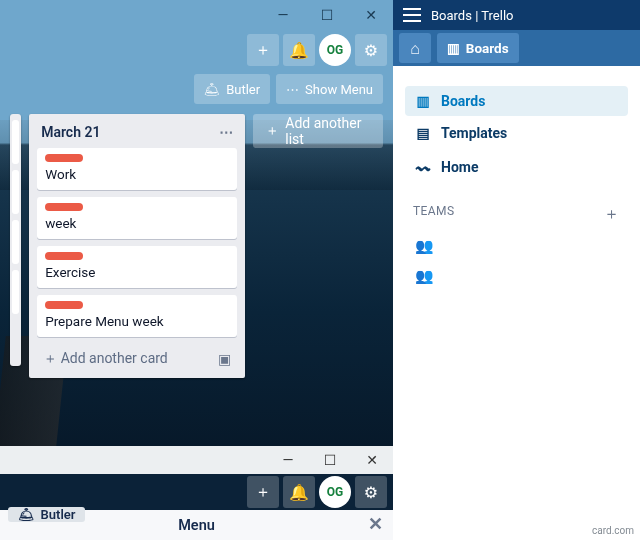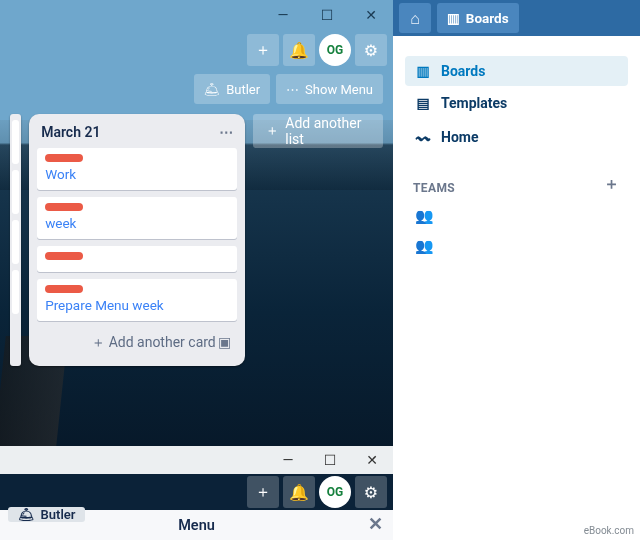--- a/index.html
+++ b/index.html
@@ -12,26 +12,26 @@
   .titlebar1 { position: relative; height: 30px; display: flex; justify-content: flex-end; background: transparent; }
   .tbbtn { width: 44px; height: 30px; display: flex; align-items:center; justify-content:center; color:#1a3a52; font-size:14px; cursor:pointer; }
   .board-top { position: relative; height: 40px; display:flex; justify-content:flex-end; align-items:center; padding: 4px 6px; gap:4px; }
   .chip { width:32px; height:32px; border-radius:3px; background:rgba(255,255,255,.22); display:flex; align-items:center; justify-content:center; color:#fff; font-size:16px; cursor:pointer; }
   .avatar { width:32px; height:32px; border-radius:50%; background:#fff; color:#15803d; font-weight:700; font-size:12px; display:flex; align-items:center; justify-content:center; }
   .board-sub { position:relative; display:flex; justify-content:flex-end; gap:6px; padding: 4px 10px; height:38px; }
   .pill { background:rgba(255,255,255,.24); color:#fff; border-radius:3px; display:flex; align-items:center; gap:6px; padding:0 10px; font-size:13px; cursor:pointer; }
   .board-scroll { position:relative; display:flex; gap:8px; padding:6px 10px; }
   .list-sliver { width:12px; background:#ebecf0; border-radius:3px; height:252px; box-shadow:0 1px 2px rgba(0,0,0,.4); display:flex; flex-direction:column; padding:6px 2px; gap:6px; }
   .sliver-card { background:#fff; height:44px; border-radius:3px; }
-  .trello-list { width:240px; background:#ebecf0; border-radius:10px; padding:8px; box-shadow:0 1px 2px rgba(0,0,0,.4); }
+  .trello-list { width:240px; background:#ebecf0; border-radius:2px; padding:8px; box-shadow:0 1px 2px rgba(0,0,0,.4); }
   .list-head { display:flex; justify-content:space-between; align-items:center; padding:2px 4px 8px; color:#172b4d; font-size:14px; font-weight:600; }
   .card { background:#fff; border-radius:3px; padding:6px 8px 8px; margin-bottom:7px; box-shadow:0 1px 0 rgba(9,30,66,.2); }
   .label-red { width:38px; height:8px; border-radius:4px; background:#eb5a46; margin-bottom:4px; }
-  .card-title { font-size:13.5px; color:#3b82f6; }
-  .add-card { display:flex; justify-content:space-between; padding:6px 6px 2px; color:#5e6c84; font-size:14px;margin-left:48px; }
+  .card-title { font-size:13.5px; color:#0f172a; }
+  .add-card { display:flex; justify-content:space-between; align-items:center; padding:6px 6px 2px; color:#5e6c84; font-size:14px; }
   .add-list { background:rgba(255,255,255,.28); color:#fff; border-radius:3px; padding:8px 12px; font-size:14px; display:flex; align-items:center; gap:6px; height:34px; cursor:pointer; }
   .pier { position:absolute; left:0; bottom:0; width:62px; height:110px; background:linear-gradient(90deg,#1a1a1a,#2c2c2c); transform:skewX(-6deg); opacity:.6; }
   
   
   .bl-win { position:absolute; left:0; top:446px; width:393px; height:94px; background:#eceff1; }
   .tbar2 { height:28px; display:flex; justify-content:flex-end; }
   .tbbtn2 { width:42px; display:flex; align-items:center; justify-content:center; font-size:14px; color:#333; }
   .bl-top { height:36px; background:#0b2238; display:flex; justify-content:flex-end; align-items:center; gap:4px; padding:0 6px; }
   .bl-menu { height:30px; display:flex; align-items:center; justify-content:center; position:relative; background:#f7f8fa; font-size:14.5px; color:#172b4d; font-weight:600; }
   .bl-butler { position:absolute; left:8px; top:-3px; }
@@ -43,21 +43,21 @@
   .burger { width:18px; height:14px; display:flex; flex-direction:column; justify-content:space-between; }
   .burger span { height:2px; background:#fff; }
   .rw-nav { height:36px; background:#2d6aa3; display:flex; align-items:center; gap:6px; padding:0 6px; }
   .navbtn { width:32px; height:30px; border-radius:3px; display:flex; align-items:center; justify-content:center; color:#eaf1fa; cursor:pointer; }
   .navbtn.active, .boards-btn { background:#4a86be; }
   .boards-btn { display:flex; align-items:center; gap:6px; color:#fff; padding:0 10px; height:30px; border-radius:3px; font-size:13.5px; font-weight:700; cursor:pointer; }
   .rw-body { padding:20px 12px 10px 12px; }
   .side-item { display:flex; align-items:center; gap:10px; padding:7px 10px; border-radius:4px; font-size:14px; font-weight:700; color:#0c3b66; cursor:pointer; margin-bottom:2px; }
   .side-item.sel { background:#e4f0f6; color:#0079bf; }
   .side-icon { width:16px; text-align:center; font-size:14px; }
-  .teams-head { display:flex; justify-content:space-between; align-items:flex-end; padding:18px 8px 6px; color:#6b778c; font-size:12px; letter-spacing:.4px; font-weight:700;gap:14px; }
+  .teams-head { display:flex; justify-content:space-between; align-items:flex-start; padding:18px 8px 6px; color:#6b778c; font-size:12px; letter-spacing:.4px; font-weight:400;gap:14px; }
   .team-row { padding:6px 10px; font-size:15px; color:#5e6c84; }
   .watermark { position:absolute; right:6px; bottom:4px; font-size:10px; color:#838b93; }
 </style>
 </head>
 <body>
 
 <div class="left-win">
   <div class="bg"></div>
   <div class="pier"></div>
 
@@ -105,20 +105,21 @@
       <div class="card">
         <div class="label-red"></div>
         <div class="card-title">Work</div>
       </div>
       <div class="card">
         <div class="label-red"></div>
         <div class="card-title">week</div>
       </div>
       <div class="card">
         <div class="label-red"></div>
+        <div class="card-title">Exercise</div>
       </div>
       <div class="card">
         <div class="label-red"></div>
         <div class="card-title">Prepare Menu week</div>
       </div>
       <div class="add-card">
         <span>＋ <span>Add another card</span></span>
         <span style="color:#6b778c">▣</span>
       </div>
     </div>
@@ -150,20 +151,28 @@
     <div class="pill bl-butler" style="background:#dfe4e9;color:#172b4d">
       <span>🛎</span>
       <span>Butler</span>
     </div>
     <span>Menu</span>
     <span class="bl-close">✕</span>
   </div>
 </div>
 
 <div class="right-win">
+  <div class="rw-title">
+    <div class="burger">
+        <span></span>
+        <span></span>
+        <span></span>
+      </div>
+    <span>Boards | Trello</span>
+  </div>
   <div class="rw-nav">
     <div class="navbtn active">
         <span>⌂</span>
       </div>
     <div class="boards-btn">
       <span>▥</span>
       <span>Boards</span>
     </div>
   </div>
   <div class="rw-body">
@@ -181,13 +190,13 @@
     </div>
     <div class="teams-head">
       <span>TEAMS</span>
       <span style="font-size:16px;color:#6b778c">＋</span>
     </div>
     <div class="team-row"><span>👥</span></div>
     <div class="team-row"><span>👥</span></div>
   </div>
 </div>
 
-<div class="watermark">eBook.com</div>
+<div class="watermark">card.com</div>
 
 </body></html>

